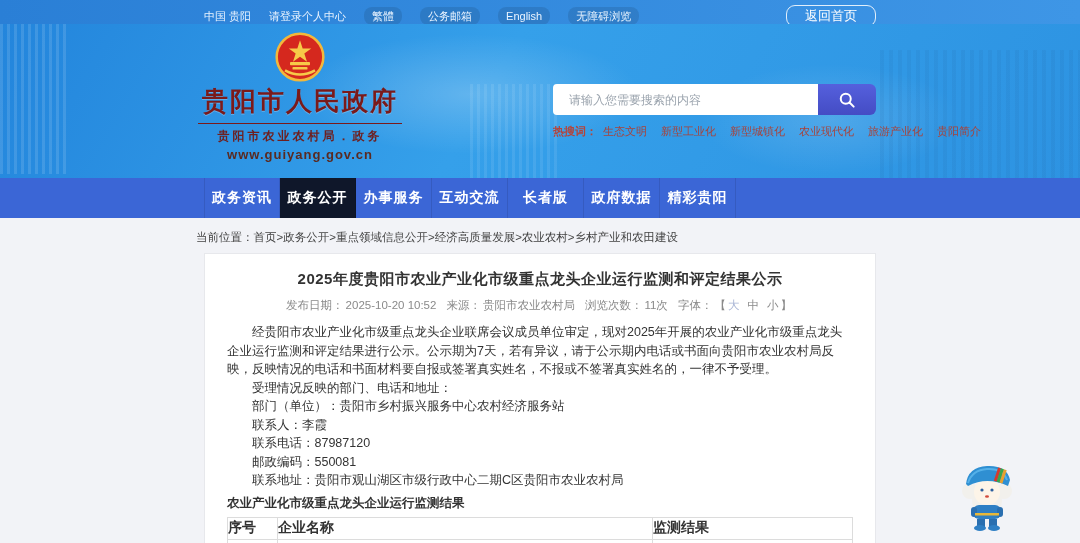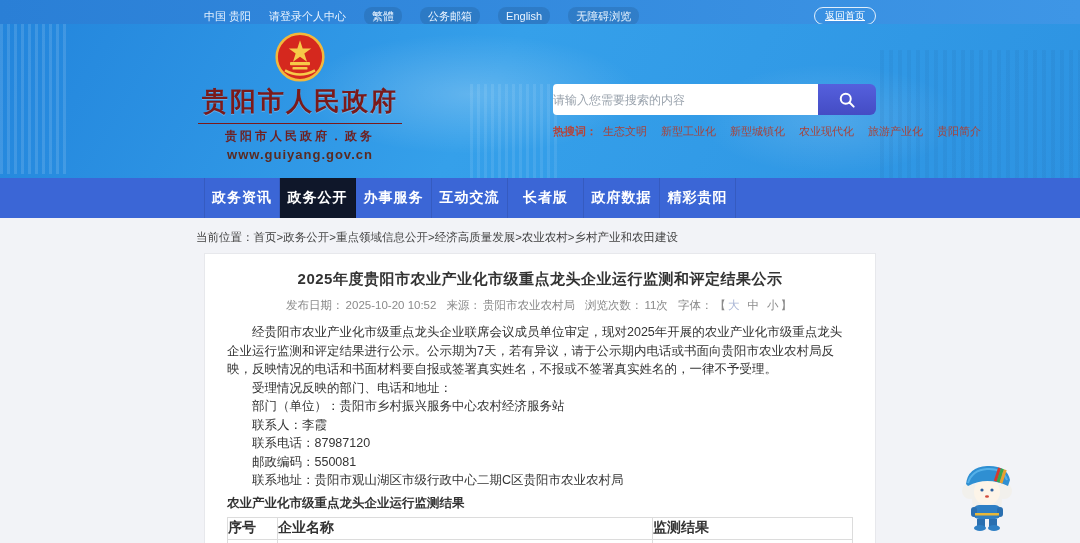--- a/index.html
+++ b/index.html
@@ -7,21 +7,21 @@
   body { font-family:"Liberation Sans","DejaVu Sans",sans-serif; background:#f2f3f7; overflow:hidden; }
   .page { position:relative; width:1080px; height:543px; overflow:hidden; background:#f2f3f7; }
   .container { width:672px; margin:0 auto; position:relative; }
 
   
   .topbar { height:24px; background:linear-gradient(90deg,#2a7fd6,#3e96e6); }
   .topbar .container { display:flex; align-items:center; height:32px; }
   .top-links { display:flex; align-items:center; gap:18px; flex:1; }
   .top-link { color:#eaf4ff; font-size:11px; cursor:pointer; white-space:nowrap; line-height:16px; }
   .top-link.pill { background:rgba(0,0,0,0.10); border-radius:8px; padding:1px 8px; }
-  .home-pill { font-size:10px; color:#fff; background:transparent; border:1px solid rgba(255,255,255,0.85); border-radius:9px; padding:1px 10px; cursor:pointer;text-decoration:underline; }
+  .home-pill { font-size:13px; color:#fff; background:transparent; border:1px solid rgba(255,255,255,0.85); border-radius:9px; padding:1px 18px; cursor:pointer; }
 
   
   .banner { position:relative; height:154px; overflow:hidden;
     background:linear-gradient(120deg,#2385dc 0%,#35a0ea 45%,#2d93e2 100%); }
   .banner .glow1 { position:absolute; left:300px; top:10px; width:340px; height:120px; border-radius:50%;
     background:radial-gradient(closest-side,rgba(255,255,255,0.22),rgba(255,255,255,0)); }
   .banner .glow2 { position:absolute; left:700px; top:40px; width:260px; height:110px; border-radius:50%;
     background:radial-gradient(closest-side,rgba(255,255,255,0.15),rgba(255,255,255,0)); }
   .bldg { position:absolute; opacity:0.35;
     background:repeating-linear-gradient(90deg,rgba(255,255,255,0.35) 0 3px,rgba(255,255,255,0) 3px 7px); }
@@ -35,21 +35,21 @@
   .brand .emblem { display:block; margin:0 auto 2px auto; }
   .site-name { font-size:26px; font-weight:700; color:#7a1a1a; letter-spacing:2px; white-space:nowrap;
     text-shadow:0 1px 0 rgba(255,255,255,0.25); }
   .brand .rule { height:1px; background:#7a1a1a; margin:4px 4px 4px 4px; }
   .site-sub { font-size:12px; font-weight:700; color:#6e1f1f; letter-spacing:3px; white-space:nowrap; }
   .site-url { font-size:13px; font-weight:700; color:#5a2a20; letter-spacing:1px; margin-top:2px; }
 
   .search-area { position:absolute; left:349px; top:60px; width:323px; }
   .search-box { display:flex; height:31px; }
   .search-box input { flex:1; border:none; outline:none; background:#fff; border-radius:4px 0 0 4px;
-    padding:0 0; font-size:12px; color:#333; font-family:inherit; }
+    padding:0 16px; font-size:12px; color:#333; font-family:inherit; }
   .search-box input::placeholder { color:#9aa3ad; }
   .search-btn { width:58px; border:none; background:linear-gradient(180deg,#5560dd,#444cc4); border-radius:0 6px 6px 0; cursor:pointer;
     display:flex; align-items:center; justify-content:center; }
   .hot-row { margin-top:9px; font-size:11px; white-space:nowrap; }
   .hot-label { color:#b5443a; font-weight:700; margin-right:6px; }
   .hot-item { color:#a8423a; margin-right:14px; cursor:pointer; }
 
   
   .mainnav { height:40px; background:#3b66d6; }
   .mainnav .container { display:flex; height:40px; }
@@ -112,21 +112,21 @@
       <div class="brand">
         <svg class="emblem" width="50" height="50" viewBox="0 0 60 60">
           <circle cx="30" cy="30" r="28" fill="#d5281e" stroke="#f3b83a" stroke-width="3"></circle>
           <path d="M30 10 l3.2 9.8 h10.3 l-8.3 6 3.2 9.8 -8.4 -6 -8.4 6 3.2 -9.8 -8.3 -6 h10.3 z" fill="#f7c948"></path>
           <rect x="18" y="36" width="24" height="4" rx="1" fill="#f7c948"></rect>
           <rect x="21" y="42" width="18" height="3" rx="1" fill="#f7c948"></rect>
           <path d="M12 46 q18 10 36 0" stroke="#f7c948" stroke-width="3" fill="none"></path>
         </svg>
         <div class="site-name">贵阳市人民政府</div>
         <div class="rule"></div>
-        <div class="site-sub">贵阳市人民政府．政务</div>
+        <div class="site-sub">贵阳市农业农村局．政务</div>
         <div class="site-url">www.guiyang.gov.cn</div>
       </div>
 
       <div class="search-area">
         <div class="search-box">
           <input type="text" placeholder="请输入您需要搜索的内容" style="">
           <button class="search-btn">
             <svg width="20" height="20" viewBox="0 0 24 24" fill="none" stroke="#ffffff" stroke-width="2.4" stroke-linecap="round">
               <circle cx="10.5" cy="10.5" r="6"></circle>
                 <line x1="15" y1="15" x2="20" y2="20"></line>

